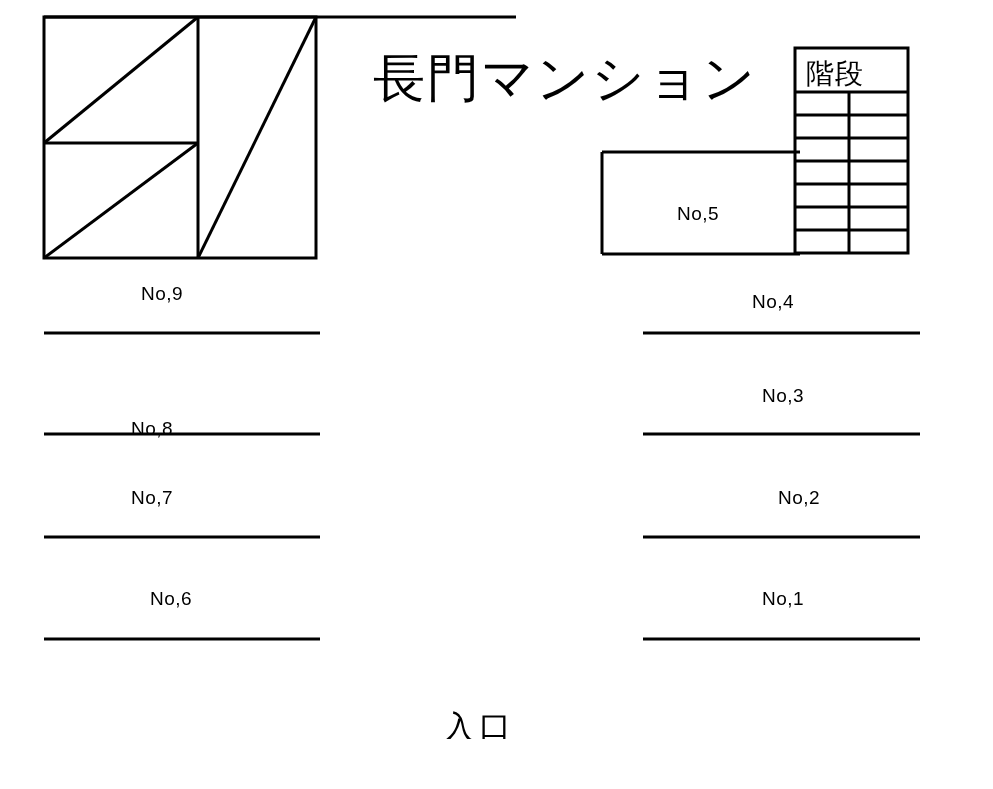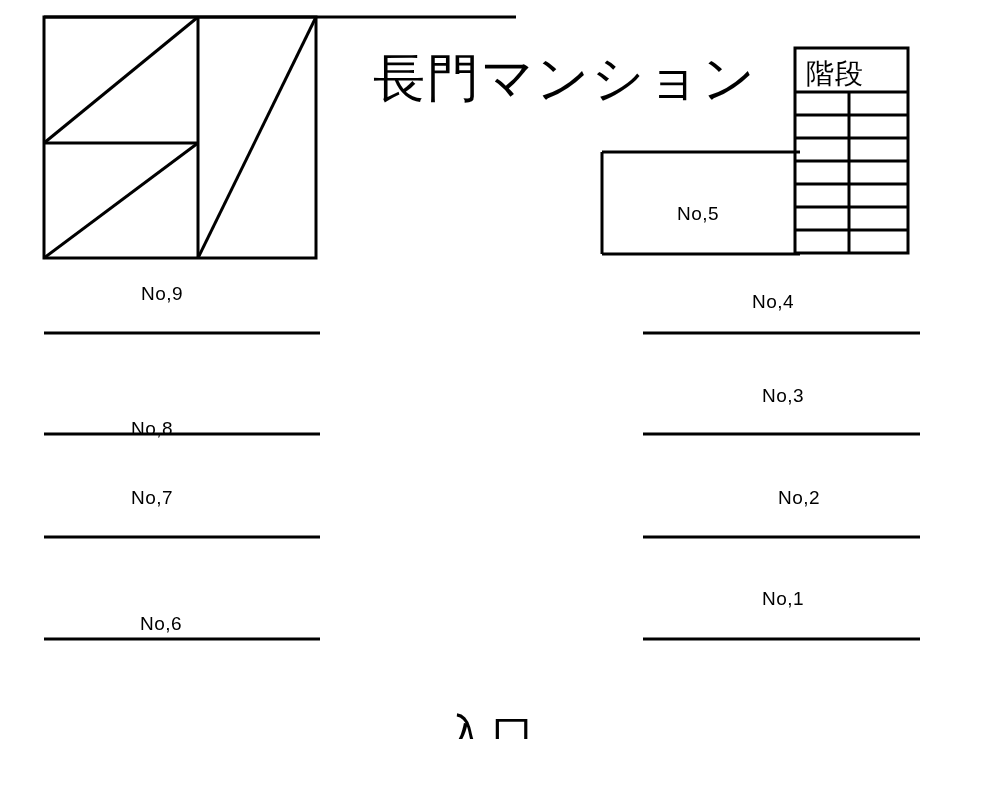--- a/index.html
+++ b/index.html
@@ -32,21 +32,21 @@
   .stall-label {
     font-size: 19px;
     letter-spacing: 0.5px;
   }
   .title-label {
     font-size: 52px;
     font-family: "DejaVu Sans", sans-serif;
     letter-spacing: 2px;
   }
   .entrance-label {
-    font-size: 44px;
+    font-size: 32px;
     font-family: "DejaVu Sans", sans-serif;
     letter-spacing: 4px;
   }
   .stairs-label {
     font-size: 28px;
     font-family: Liberation Serif, serif;
     letter-spacing: 1px;
   }
 </style>
 </head>
@@ -93,21 +93,21 @@
     </g>
   </svg>
 
   <div class="label title-label" style="left:373px; top:44px;">長門マンション</div>
 
   <div class="label stairs-label" style="left:806px; top:55px;">階段</div>
 
   <div class="label stall-label" style="left:141px; top:283px;">No,9</div>
   <div class="label stall-label" style="left:131px; top:385px;margin-top:33px;">No,8</div>
   <div class="label stall-label" style="left:131px; top:487px;">No,7</div>
-  <div class="label stall-label" style="left:140px; top:588px;margin-top:25px;">No,6</div>
+  <div class="label stall-label" style="left:150px; top:588px;">No,6</div>
 
   <div class="label stall-label" style="left:677px; top:203px;">No,5</div>
   <div class="label stall-label" style="left:752px; top:283px;margin-top:8px;">No,4</div>
   <div class="label stall-label" style="left:762px; top:385px;text-align:right;">No,3</div>
   <div class="label stall-label" style="left:778px; top:487px;">No,2</div>
   <div class="label stall-label" style="left:762px; top:588px;text-align:center;">No,1</div>
 
   <div class="label entrance-label" style="left:443px; top:706px;">入口</div>
 
 </div>

